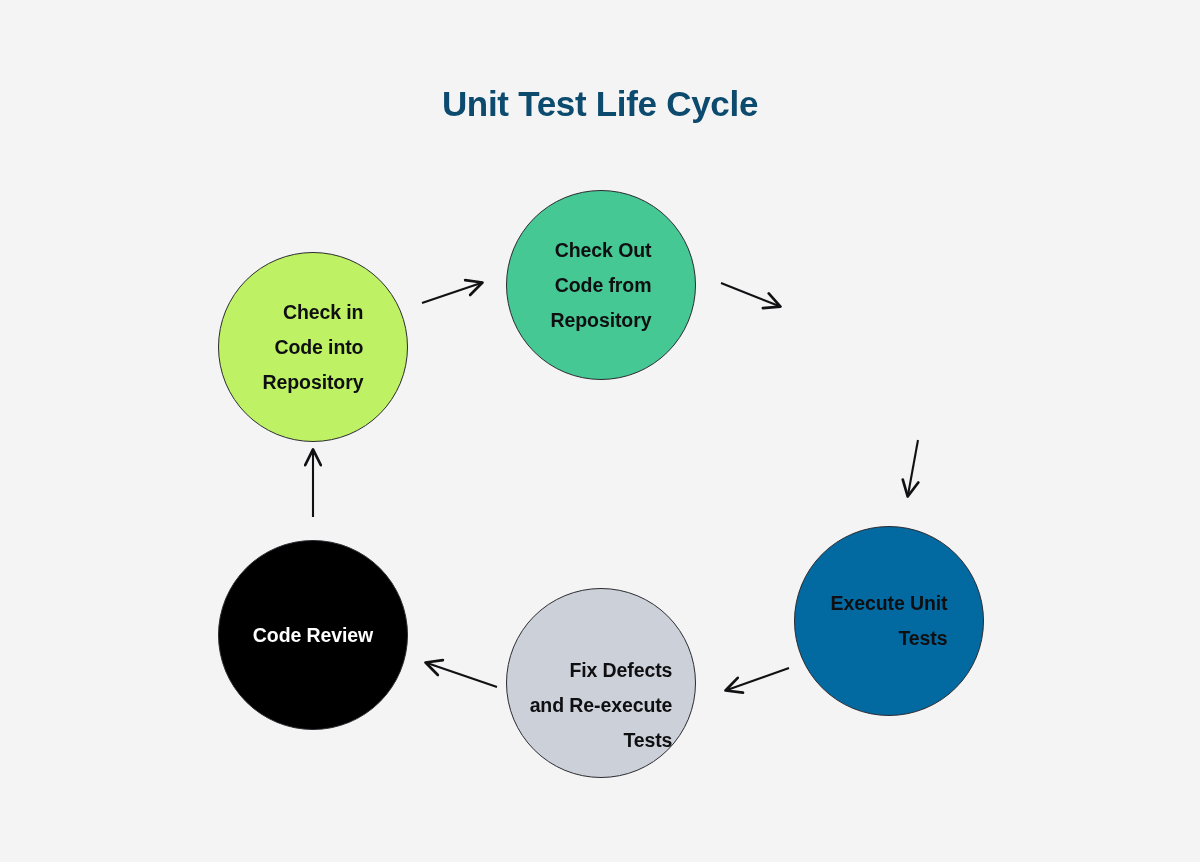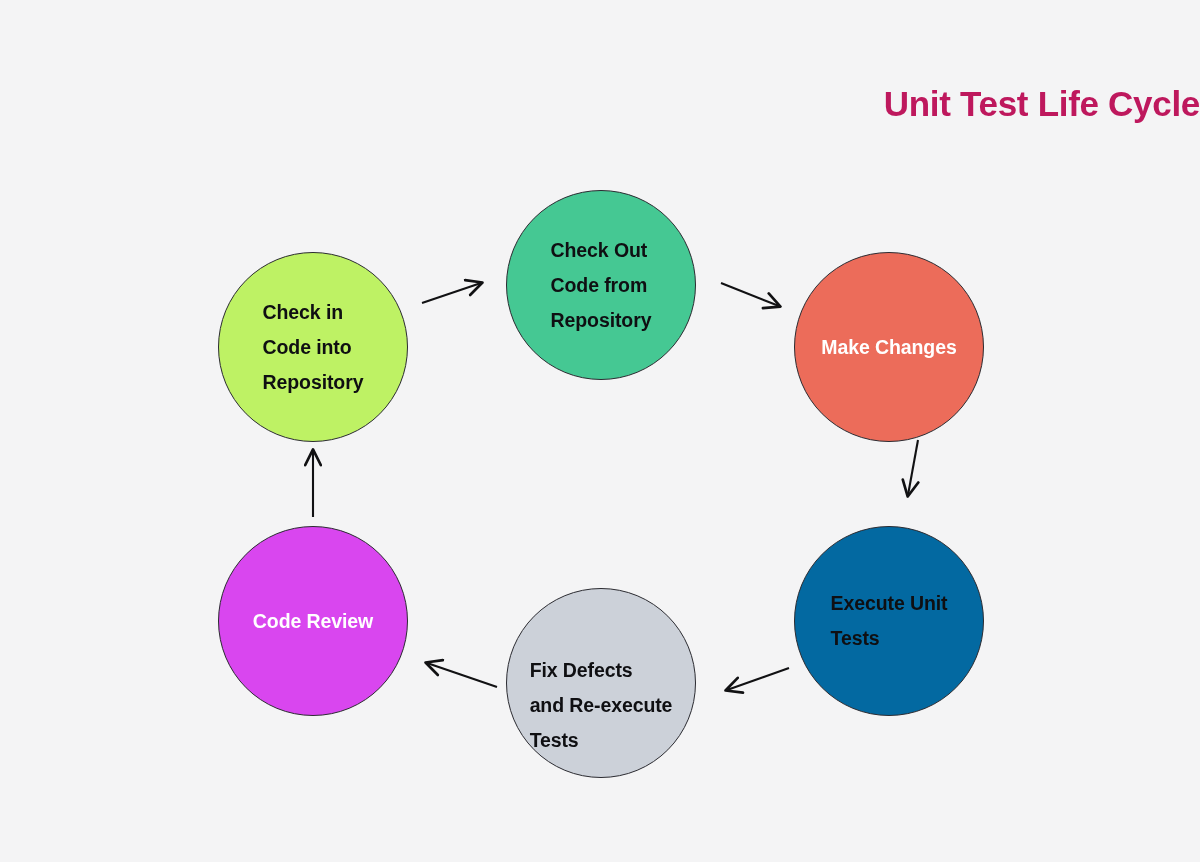--- a/index.html
+++ b/index.html
@@ -18,24 +18,24 @@
     position: relative;
     width: 1200px;
     height: 862px;
     background: #f4f4f5;
   }
   .page-title {
     position: absolute;
     left: 0;
     top: 82px;
     width: 1200px;
-    text-align: right;
+    text-align: center;
     font-size: 35px;
     font-weight: bold;
-    color: #be185d;
+    color: #0c4a6e;
     letter-spacing: -0.3px;
     line-height: 44px;
   }
   .arrows-layer {
     position: absolute;
     left: 0;
     top: 0;
     width: 1200px;
     height: 862px;
     pointer-events: none;
@@ -43,21 +43,21 @@
   .node {
     position: absolute;
     width: 190px;
     height: 190px;
     border-radius: 50%;
     border: 1.6px solid #2b2b31;
     box-sizing: border-box;
     display: flex;
     align-items: center;
     justify-content: center;
-    text-align: left;
+    text-align: right;
   }
   .node-label {
     font-size: 19.5px;
     font-weight: bold;
     line-height: 35px;
     padding: 0 12px;
     letter-spacing: -0.1px;
     white-space: pre-line;
   }
   .node-dark  .node-label { color: #0f0f12; }
@@ -102,32 +102,29 @@
 Code into
 Repository</span>
   </div>
 
   <div class="node node-dark" id="node-checkout" style="width: 190px; height: 190px; left: 506px; top: 190px; background: rgb(69, 200, 147);">
     <span class="node-label" style="color: rgb(15, 15, 18);">Check Out
 Code from
 Repository</span>
   </div>
 
-  <div class="node node-light" id="node-makechanges" style="width: 190px; height: 190px; left: 794px; top: 252px; background: rgb(236, 108, 90);">
-    <span class="node-label" style="color: rgb(255, 255, 255);">Make Changes</span>
-  </div>
 
   <div class="node node-dark" id="node-executetests" style="width: 190px; height: 190px; left: 794px; top: 526px; background: #0369a1;">
     <span class="node-label" style="color: rgb(15, 15, 18);">Execute Unit
 Tests</span>
   </div>
 
   <div class="node node-dark" id="node-fixdefects" style="width: 190px; height: 190px; left: 506px; top: 588px; background: rgb(204, 209, 217);">
     <span class="node-label" style="color: rgb(15, 15, 18); margin-top: 44px;">Fix Defects
 and Re-execute
 Tests</span>
   </div>
 
-  <div class="node node-light" id="node-codereview" style="width: 190px; height: 190px; left: 218px; top: 526px; background: #d946ef;">
+  <div class="node node-light" id="node-codereview" style="width: 190px; height: 190px; left: 218px; top: 540px; background: #000000;">
     <span class="node-label" style="color: rgb(255, 255, 255);">Code Review</span>
   </div>
 
 </div>
 
 </body></html>

